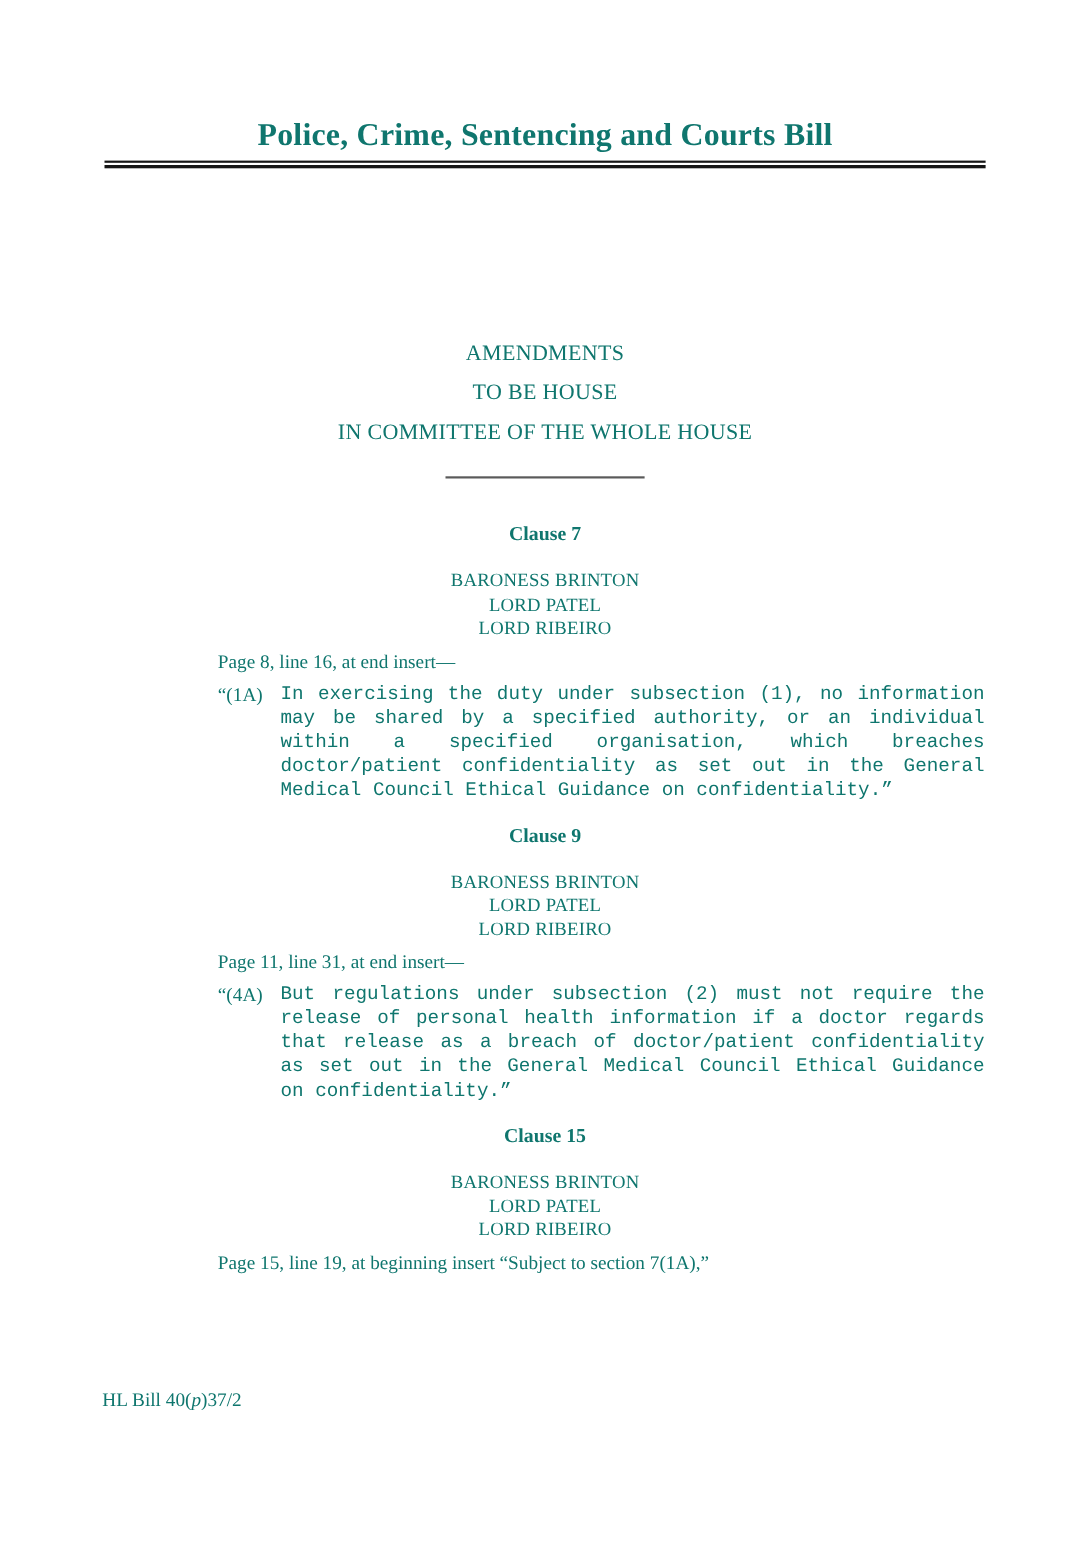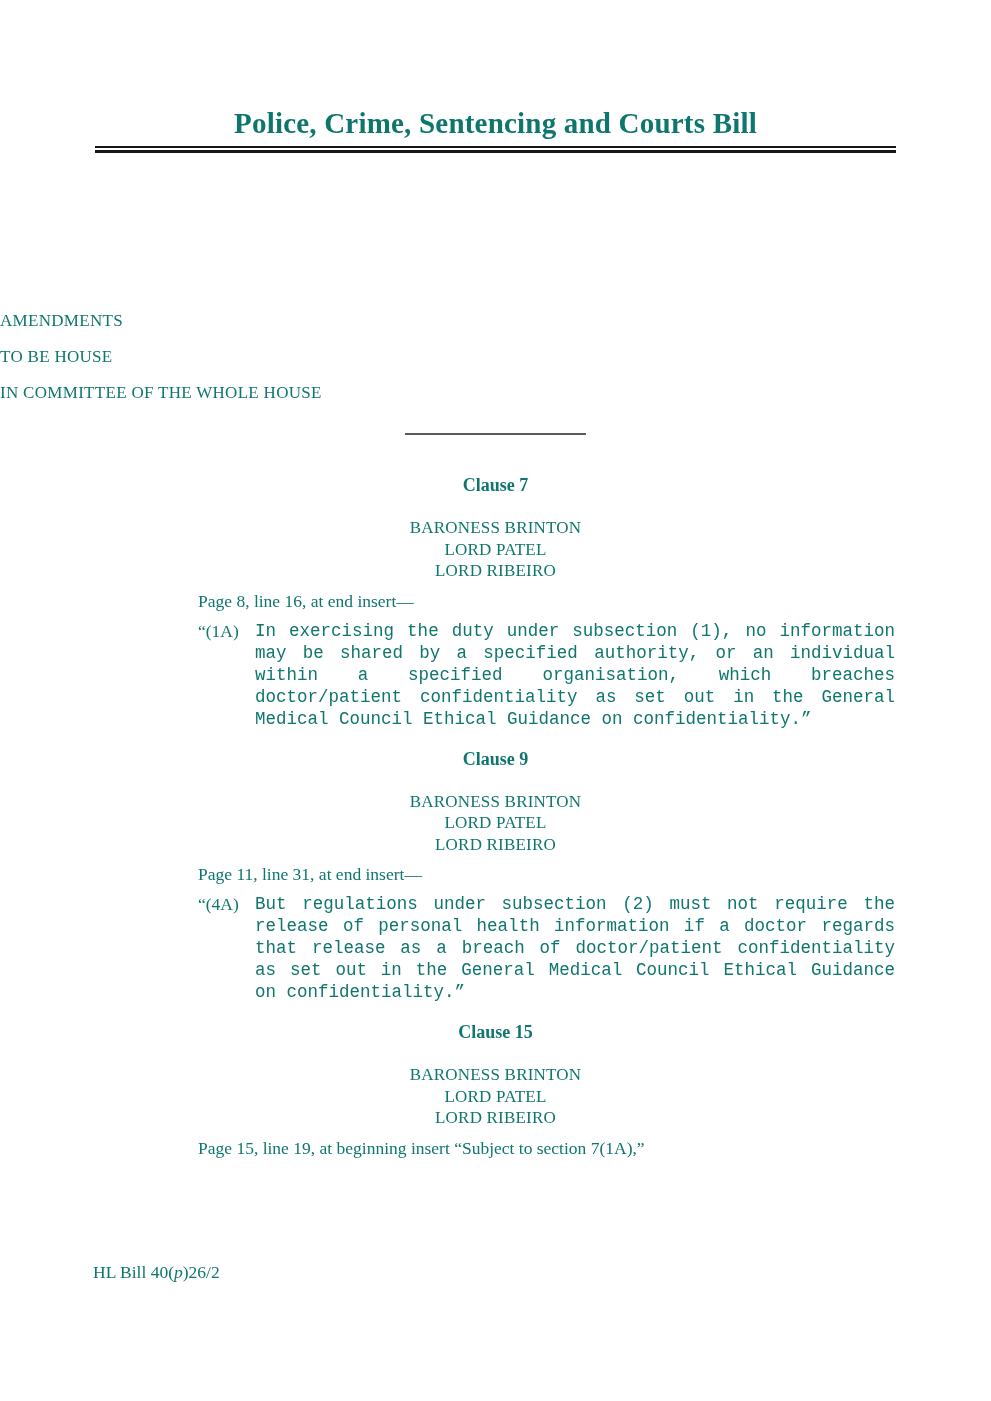--- a/index.html
+++ b/index.html
@@ -24,21 +24,22 @@
     letter-spacing: 0.2px;
   }
   .double-rule {
     margin: 6px 95px 0 95px;
     height: 7px;
     border-top: 2px solid #161616;
     border-bottom: 3px solid #161616;
   }
   .preamble {
     margin-top: 150px;
-    font-size: 17px;
+    text-align: center;
+    font-size: 20px;
     line-height: 36px;
     letter-spacing: 0.3px;
   }
   .separator {
     width: 181px;
     height: 2px;
     border-top: 2px solid #5a5a5a;
     margin: 22px auto 0 auto;
   }
   .clause-heading {
@@ -137,16 +138,16 @@
       <div>LORD PATEL</div>
       <div>LORD RIBEIRO</div>
     </div>
     <div class="body-col">
       <p class="instruction">Page 15, line 19, at beginning insert “Subject to section 7(1A),”</p>
     </div>
   </section>
 
   <div class="footer">
     <span><span>HL Bill 40(</span><span class="italic">p</span><span>)</span></span>
-    <span>26/2</span>
+    <span>37/2</span>
   </div>
 
 </div>
 
 </body></html>

